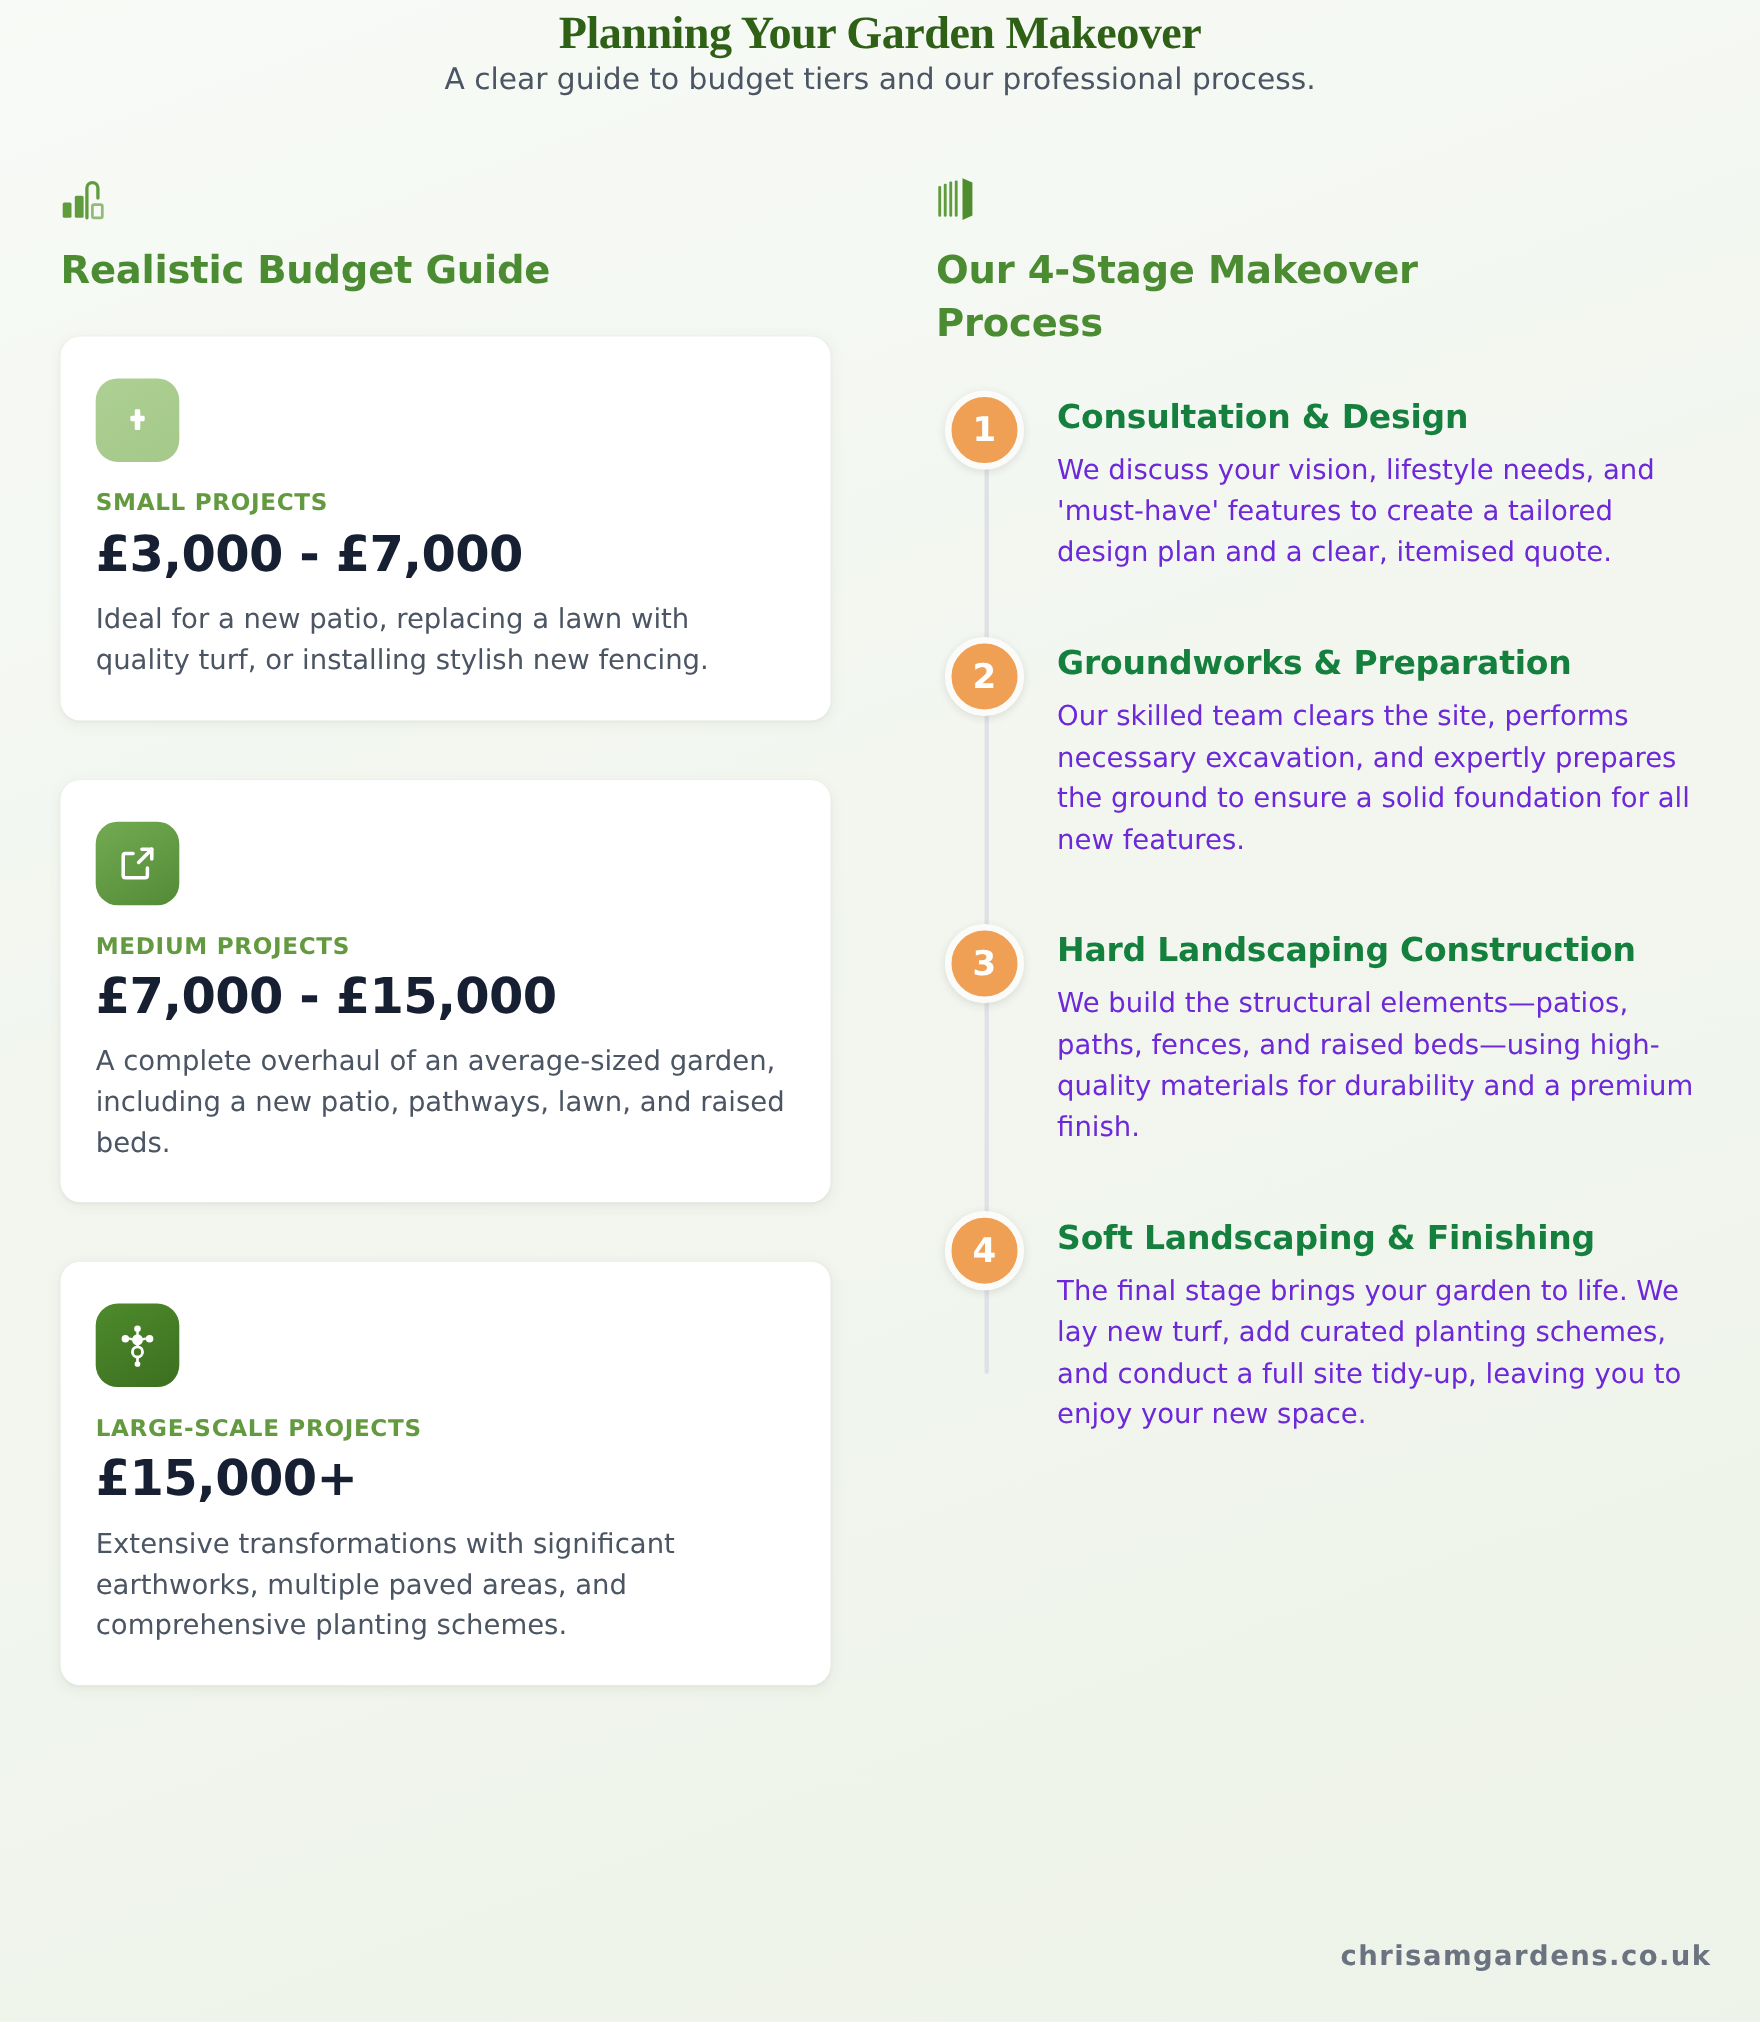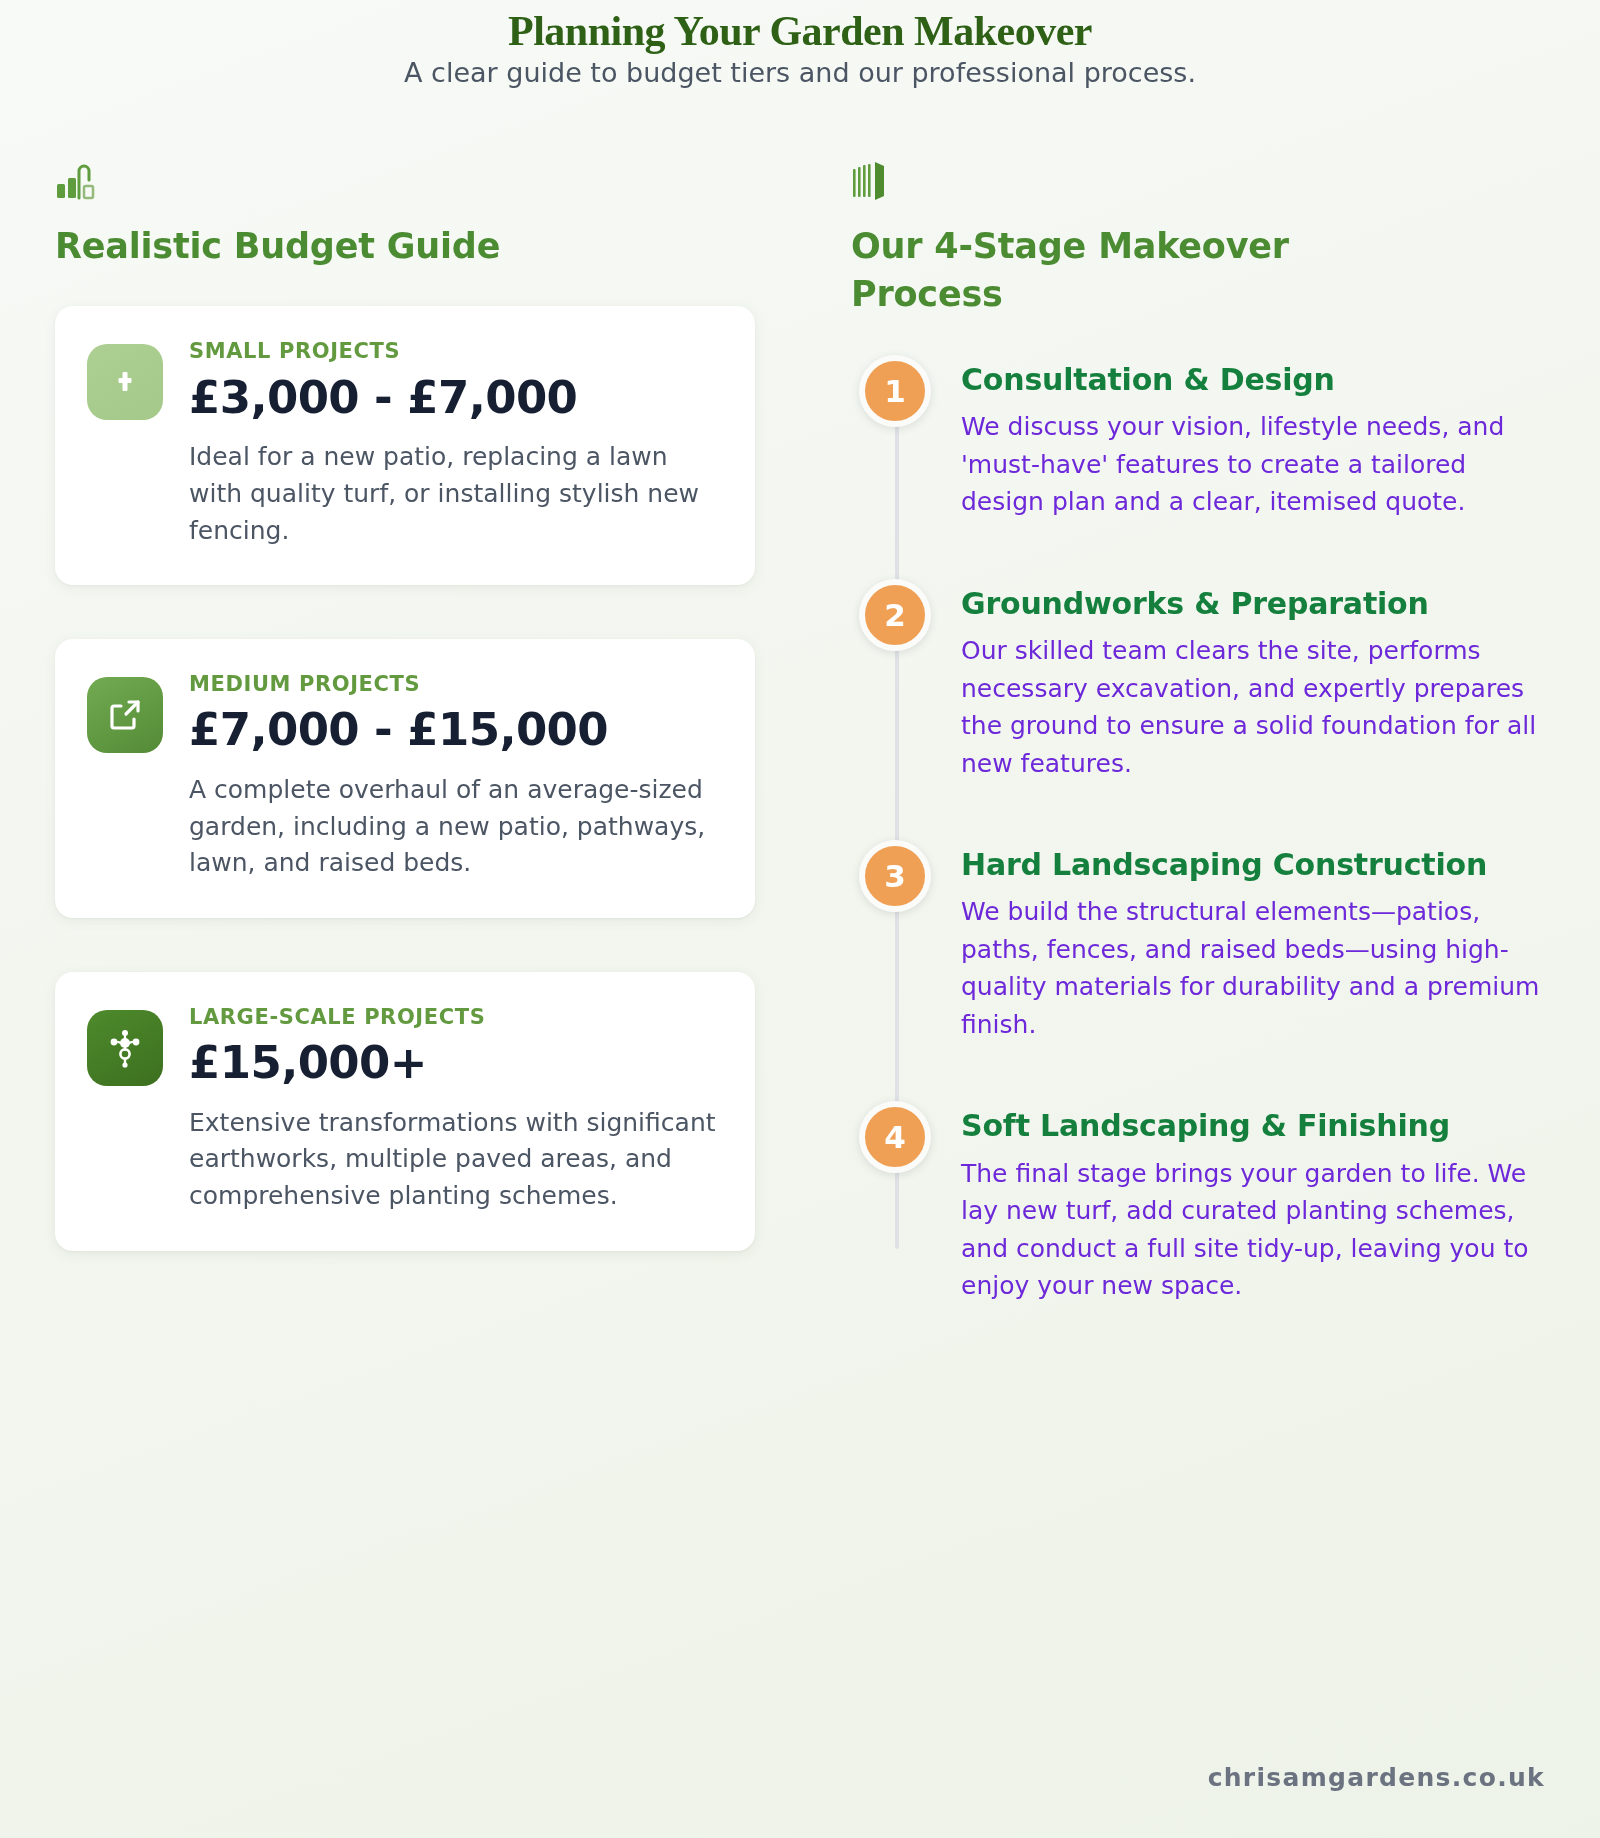--- a/index.html
+++ b/index.html
@@ -75,20 +75,21 @@
 
   
   .card {
     background: #ffffff;
     border-radius: 18px;
     box-shadow: 0 3px 14px rgba(60,80,50,0.065), 0 1px 3px rgba(60,80,50,0.05);
     padding: 34px 36px 36px 32px;
     display: flex;
     gap: 26px;
     margin-bottom: 54px;
+    flex-direction: column;
   }
   .card:last-child { margin-bottom: 0; }
 
   .card-icon {
     flex: 0 0 auto;
     width: 76px;
     height: 76px;
     border-radius: 20px;
     display: flex;
     align-items: center;
@@ -174,21 +175,21 @@
   .step-desc {
     margin-top: 8px;
     font-size: 25px;
     line-height: 1.5;
     color: #6d28d9;
   }
 
   
   .footer {
     position: absolute;
-    right: 55px;
+    right: 44px;
     bottom: 46px;
     font-size: 25px;
     font-weight: 700;
     letter-spacing: 1.3px;
     color: #6b7280;
   }
 
   svg { display: block; }
 </style>
 </head>

